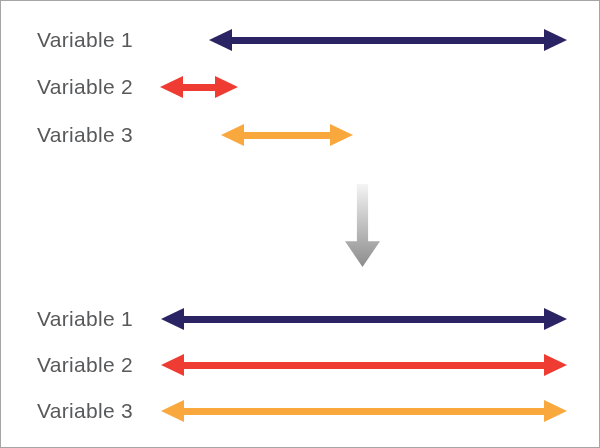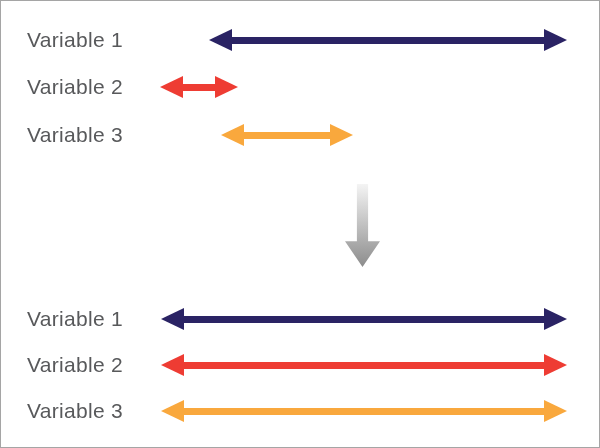--- a/index.html
+++ b/index.html
@@ -8,21 +8,21 @@
     width: 600px;
     height: 448px;
     box-sizing: border-box;
     border: 1px solid #a5a5a5;
     background: #ffffff;
     overflow: hidden;
     font-family: "Liberation Sans", sans-serif;
   }
   .row-label {
     position: absolute;
-    left: 26px;
+    left: 36px;
     transform: translateY(-50%);
     font-size: 21px;
     font-weight: 400;
     letter-spacing: 0.3px;
     color: #58595b;
     white-space: nowrap;
   }
   .h-arrow {
     position: absolute;
     transform: translateY(-50%);

